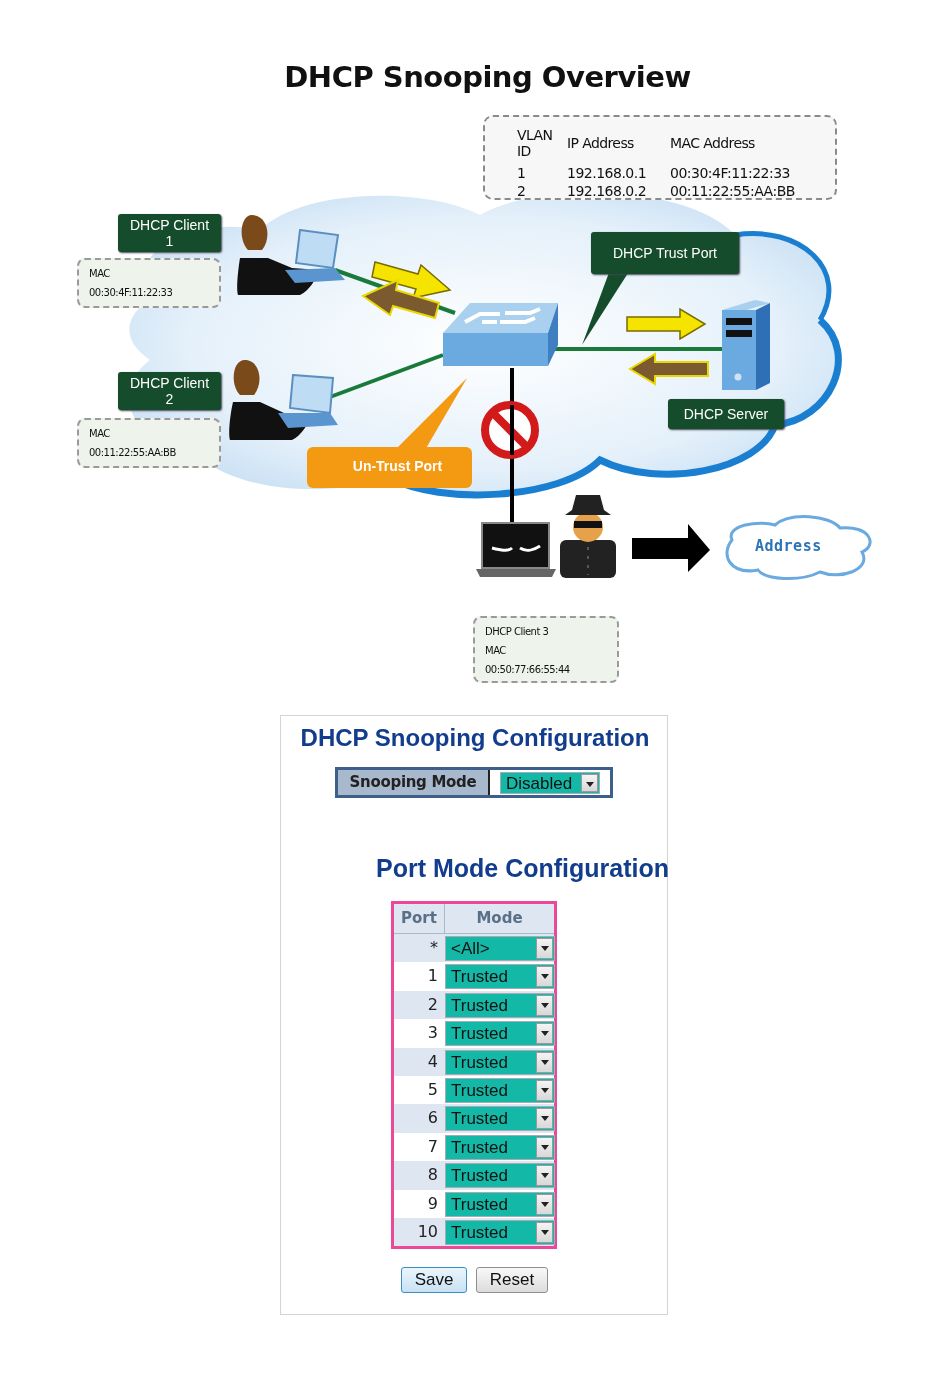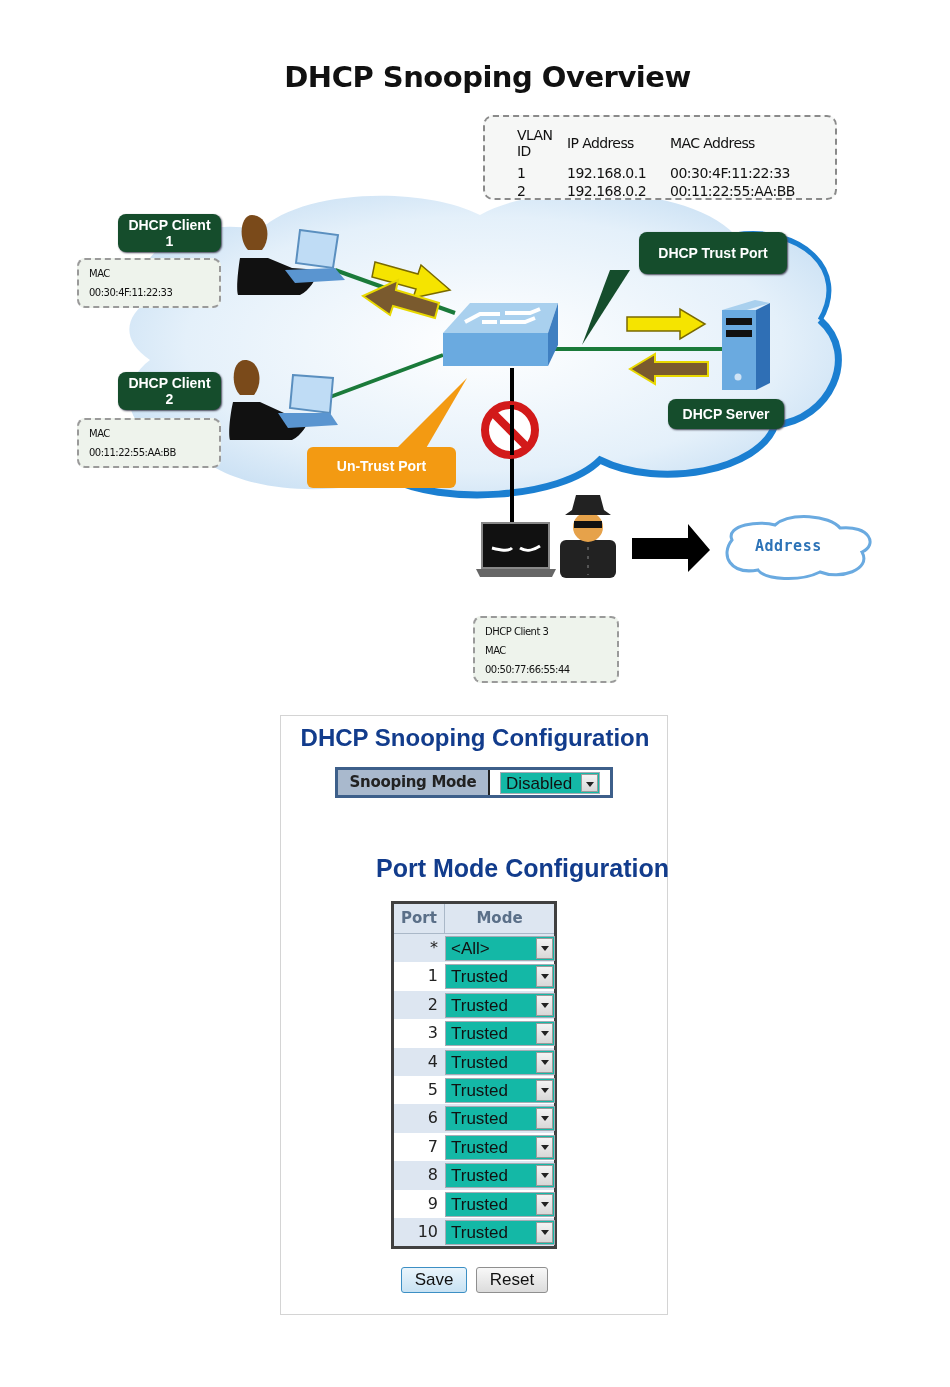--- a/index.html
+++ b/index.html
@@ -11,27 +11,27 @@
   .diagram { position:absolute; left:0; top:0; width:950px; height:680px; }
   .binding-box { position:absolute; left:483px; top:115px; width:354px; height:85px;
     border:2px dashed #8a8a8a; border-radius:10px; background:#f6f7f6; box-sizing:border-box; }
   .binding-box table { position:absolute; left:32px; top:10px; border-collapse:collapse; font-family:"DejaVu Sans", sans-serif; font-size:14px; color:#111; }
   .binding-box th { font-weight:normal; text-align:left; padding:0 4px 6px 0; letter-spacing:-0.6px; font-size:14px; }
   .binding-box td { padding:0 0 2px 0; letter-spacing:-0.5px; }
   .binding-box td.c1 { width:50px; }
   .binding-box td.c2 { width:103px; }
 
   .dlabel { position:absolute; background:#154d2c; color:#fff; font-family:"Liberation Sans", sans-serif;
-    font-weight:bold; font-size:14px; text-align:center; border-radius:8px; line-height:16px;
+    font-weight:normal; font-size:14px; text-align:center; border-radius:3px; line-height:16px;
     box-shadow:1px 1px 2px #445; }
   .maclabel { position:absolute; background:#eef3ec; border:2px dashed #9a9a9a; border-radius:8px;
     font-family:"DejaVu Sans", sans-serif; font-size:10px; color:#111; line-height:19px; padding:4px 0 0 10px; box-sizing:border-box; letter-spacing:-0.5px; }
   .orange-label { position:absolute; left:307px; top:447px; width:149px; height:41px; background:#f39a12;
     border-radius:6px; color:#fff; font-family:"Liberation Sans", sans-serif; font-weight:bold; font-size:14px;
-    text-align:center; line-height:39px; }
+    text-align:center; line-height:39px;padding-left:16px; }
   .internet-text { position:absolute; left:755px; top:537px; font-family:"DejaVu Sans Mono", monospace; font-weight:bold;
     font-size:15px; color:#2d73b7; letter-spacing:0.5px; }
 
   
   .panel { position:absolute; left:280px; top:715px; width:388px; height:600px; border:1px solid #d4d4d4; box-sizing:border-box; background:#fff; }
   .cfg-title { position:absolute; left:0; width:388px; top:8px; text-align:center; font-family:"Liberation Sans", sans-serif;
     font-weight:bold; font-size:24px; color:#123c8c; }
   .sm-table { position:absolute; left:54px; top:51px; border:3px solid #3d5f8a; display:flex; height:31px; box-sizing:border-box; }
   .sm-label { background:#a9b9cd; width:150px; font-family:"DejaVu Sans", sans-serif; font-weight:bold; font-size:15px;
     color:#222; line-height:25px; text-align:center; border-right:2px solid #222; letter-spacing:-0.3px; }
@@ -39,21 +39,21 @@
   .select { position:absolute; background:#14b8a6; border:1px solid #a5acb5; box-sizing:border-box;
     font-family:"Liberation Sans", sans-serif; color:#111; }
   .select .val { position:absolute; left:5px; top:0; }
   .select .arrow { position:absolute; right:1px; top:1px; bottom:1px; width:17px; background:linear-gradient(#f4f4f4,#d8d8d8);
     border:1px solid #9a9a9a; box-sizing:border-box; }
   .select .arrow::after { content:""; position:absolute; left:4px; top:7px; border-left:4px solid transparent; border-right:4px solid transparent; border-top:5px solid #222; }
   .sm-select { left:10px; top:2px; width:100px; height:22px; font-size:17px; line-height:21px; }
 
   .pm-title { position:absolute; left:0; width:388px; top:138px; text-align:right; font-family:"Liberation Sans", sans-serif;
     font-weight:bold; font-size:25px; color:#123c8c; }
-  .pm-table { position:absolute; left:110px; top:185px; width:166px; border:3px solid #404040; box-sizing:border-box; }
+  .pm-table { position:absolute; left:110px; top:185px; width:166px; border:3px solid #ec4899; box-sizing:border-box; }
   .pm-head { display:flex; height:29px; background:#dde6f1; border-bottom:1px solid #aab8c8; }
   .pm-head div { font-family:"DejaVu Sans", sans-serif; font-weight:bold; font-size:15px; color:#5a6f88; line-height:29px; text-align:center; }
   .pm-head .h-port { width:50px; border-right:1px solid #aab8c8; }
   .pm-head .h-mode { flex:1; }
   .pm-row { display:flex; height:28.4px; position:relative; }
   .pm-row.odd { background:#dde6f1; }
   .pm-row.even { background:#ffffff; }
   .pm-row .port { width:44px; text-align:right; font-family:"DejaVu Sans", sans-serif; font-size:16px; color:#222; line-height:28px; padding-right:6px; }
   .pm-row .select { left:51px; top:2px; width:110px; height:25px; font-size:17px; line-height:24px; }
 
@@ -190,21 +190,21 @@
 
   <div class="dlabel" style="left:118px;top:372px;width:103px;height:38px;padding-top:3px;box-sizing:border-box;">
     <div>DHCP Client</div>
     <div>2</div>
   </div>
   <div class="maclabel" style="left:77px;top:418px;width:144px;height:50px;">
     <div>MAC</div>
     <div>00:11:22:55:AA:BB</div>
   </div>
 
-  <div class="dlabel" style="left:591px;top:232px;width:148px;height:42px;line-height:42px;margin-left:48px;">DHCP Trust Port</div>
+  <div class="dlabel" style="left:591px;top:232px;width:148px;height:42px;line-height:42px;">DHCP Trust Port</div>
 
   <div class="dlabel" style="left:668px;top:399px;width:116px;height:30px;line-height:30px;">DHCP Server</div>
 
   <div class="orange-label">Un-Trust Port</div>
 
   <div class="maclabel" style="left:473px;top:588px;width:146px;height:67px;margin-top:28px;">
     <div>DHCP Client 3</div>
     <div>MAC</div>
     <div>00:50:77:66:55:44</div>
   </div>

